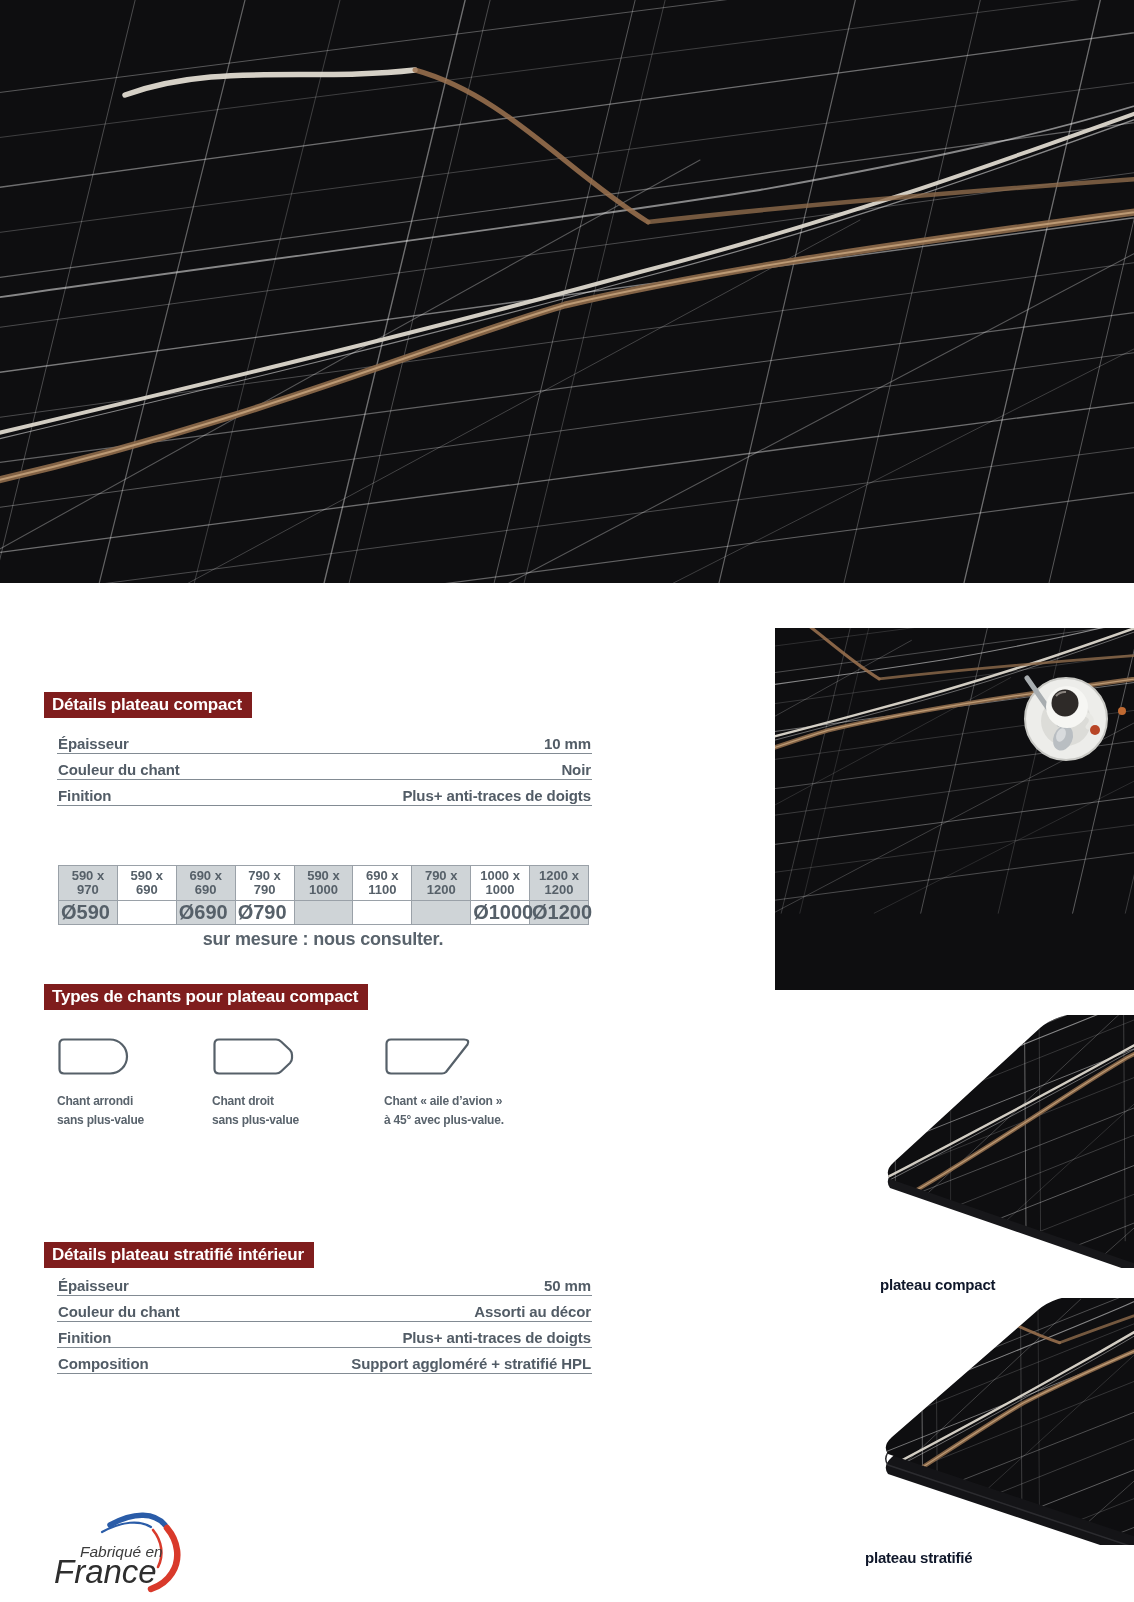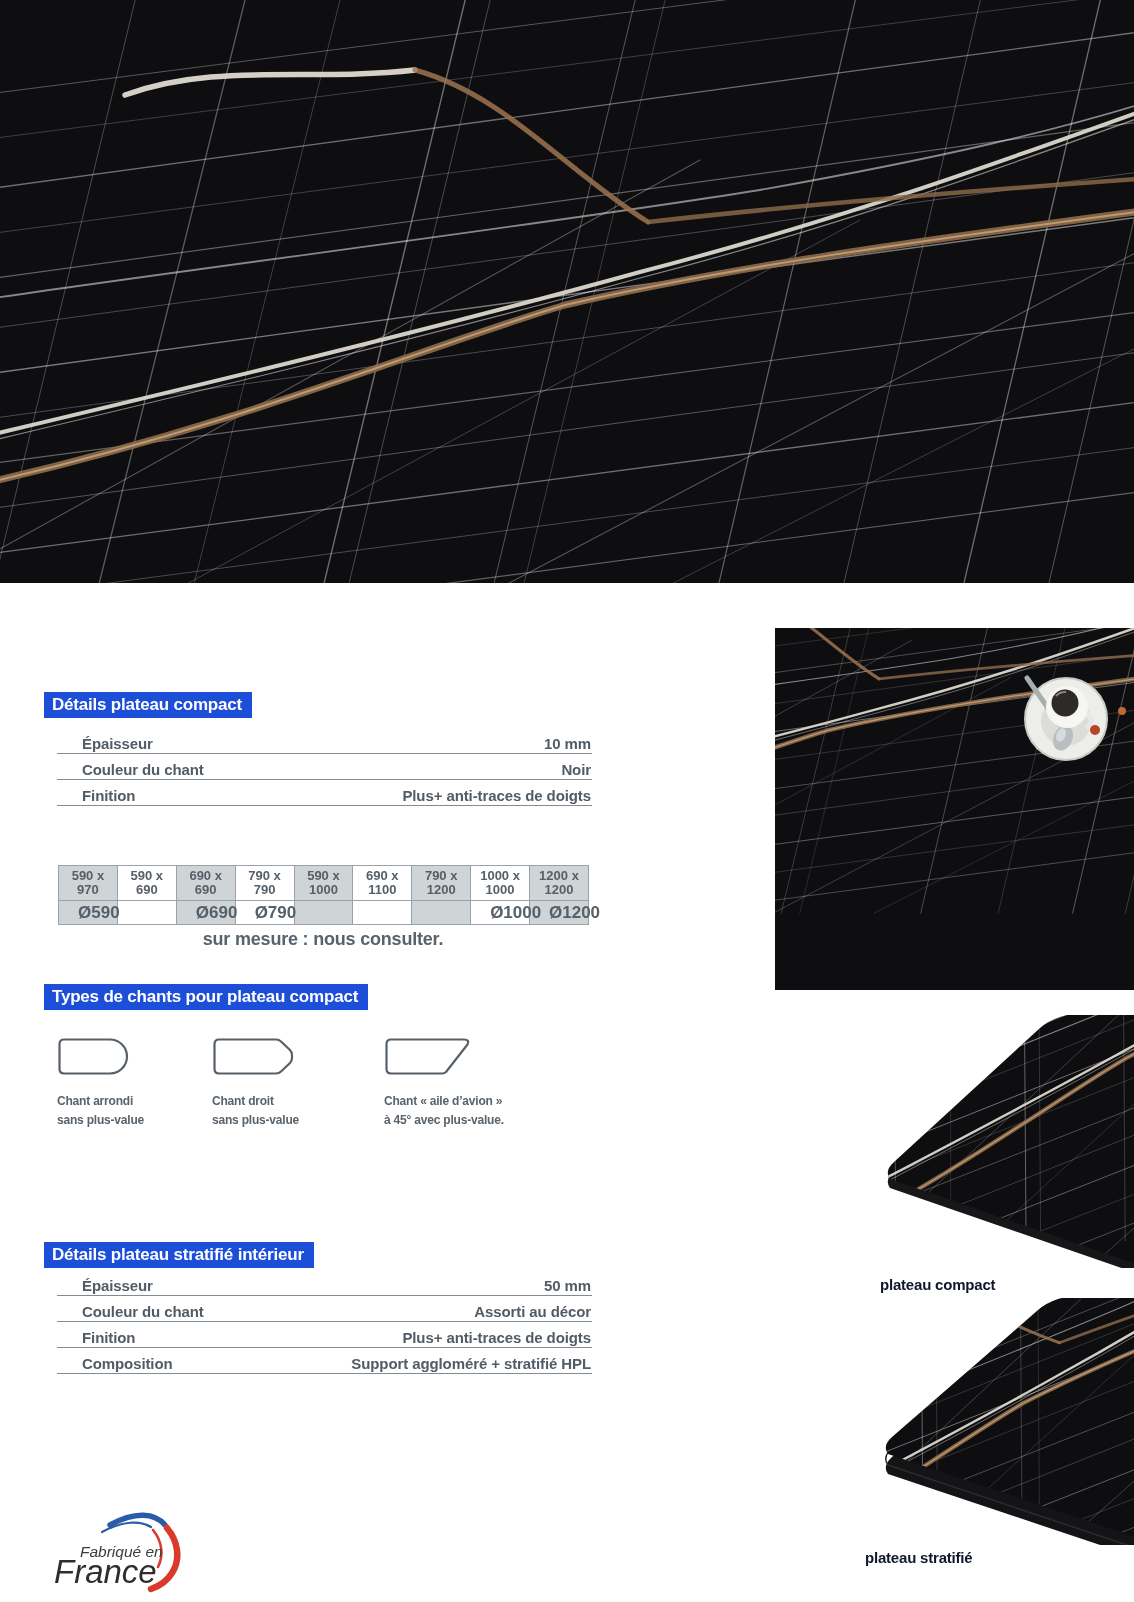--- a/index.html
+++ b/index.html
@@ -2,36 +2,36 @@
 <html><head>
 <meta charset="utf-8">
 <style>
   html,body{margin:0;padding:0;background:#ffffff;}
   .page{position:relative;width:1134px;height:1602px;background:#ffffff;overflow:hidden;
         font-family:"Liberation Sans",sans-serif;color:#525c66;}
   .abs{position:absolute;}
   svg{display:block;}
 
   
-  .band{display:inline-block;background:#1d4ed8;color:#ffffff;font-weight:700;
+  .band{display:inline-block;background:#7f1d1d;color:#ffffff;font-weight:700;
         font-size:17px;line-height:26px;padding:0 10px 0 8px;letter-spacing:-0.2px;white-space:nowrap;}
 
   
   .dtable{width:535px;font-size:15px;font-weight:700;letter-spacing:-0.1px;}
   .drow{display:flex;justify-content:space-between;align-items:flex-end;
         height:24px;border-bottom:1.5px solid #828b93;padding:0 1px 1px 1px;}
-  .drow .lab{white-space:nowrap;margin-left:24px;}
+  .drow .lab{white-space:nowrap;}
   .drow .val{white-space:nowrap;text-align:right;}
 
   
   table.sizes{border-collapse:collapse;table-layout:fixed;width:531px;
               font-weight:700;color:#566069;border-radius:10px;}
   table.sizes td{border:1px solid #9aa1a8;text-align:center;vertical-align:middle;
                  font-size:13px;line-height:14px;padding:3px 0;}
-  table.sizes tr.dia td{font-size:17px;text-align:left;padding:2px 0 2px 19px;height:19px;line-height:19px;}
+  table.sizes tr.dia td{font-size:20px;text-align:left;padding:2px 0 2px 2px;height:19px;line-height:19px;}
   td.shaded{background:#cfd4d7;}
 
   .note{font-size:18px;font-weight:700;color:#59636c;letter-spacing:-0.2px;}
 
   .chant-label{font-size:12px;font-weight:700;line-height:19px;color:#59636c;letter-spacing:-0.2px;}
 
   .caption{font-size:15px;font-weight:700;color:#0f172a;text-align:left;letter-spacing:-0.2px;}
 </style>
 </head>
 <body>

